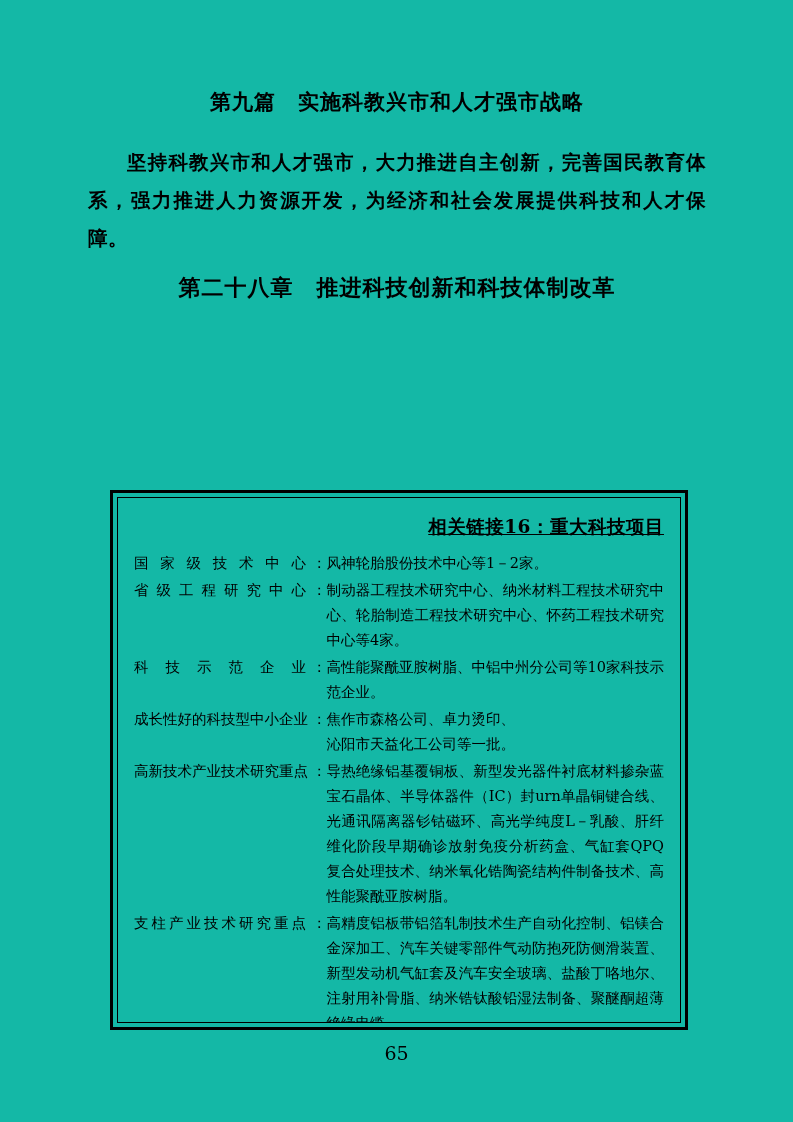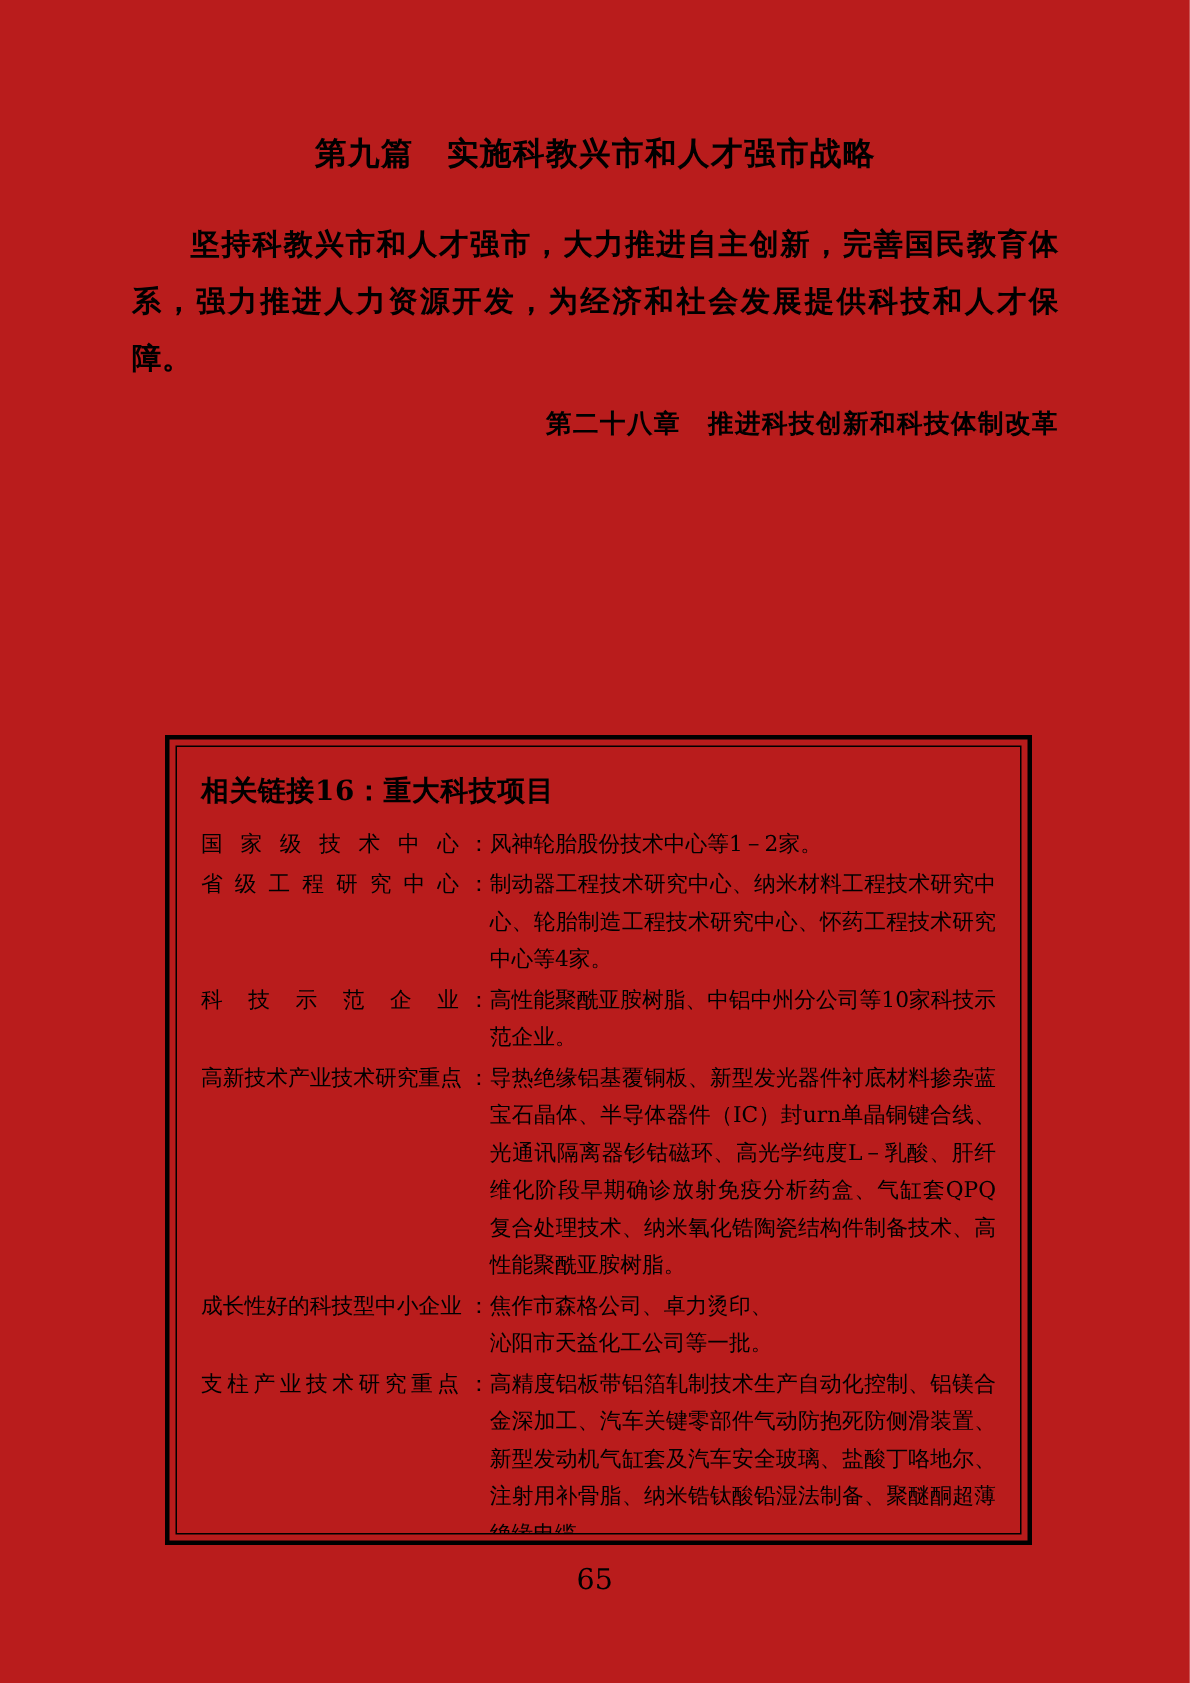--- a/index.html
+++ b/index.html
@@ -14,21 +14,21 @@
     color: #000000;
     position: relative;
     overflow: hidden;
   }
   .page {
     position: absolute;
     left: 0;
     top: 0;
     width: 793px;
     height: 1122px;
-    background: #b91c1c;
+    background: #14b8a6;
   }
   .content {
     position: absolute;
     left: 88px;
     top: 86px;
     width: 618px;
   }
   .part-title {
     text-align: center;
     font-size: 21px;
@@ -40,22 +40,22 @@
   .body-para {
     font-size: 19.5px;
     line-height: 38px;
     text-indent: 2em;
     margin: 0 0 6px 0;
     text-align: justify;
     letter-spacing: 0.5px;
     font-weight: bold;
   }
   .chapter-title {
-    text-align: right;
-    font-size: 17px;
+    text-align: center;
+    font-size: 22px;
     font-weight: bold;
     letter-spacing: 1px;
     margin: 12px 0 6px 0;
     line-height: 1.6;
   }
   .box-outer {
     position: absolute;
     left: 110px;
     top: 490px;
     width: 578px;
@@ -68,25 +68,26 @@
     left: 4px;
     top: 4px;
     right: 4px;
     bottom: 4px;
     border: 1px solid #000;
     box-sizing: border-box;
     padding: 14px 16px 10px 16px;
     overflow: hidden;
   }
   .box-title {
-    text-align: left;
+    text-align: right;
     font-size: 18.5px;
     font-weight: bold;
     margin: 2px 0 12px 0;
     letter-spacing: 0.5px;
+    text-decoration: underline;
   }
   table.link-table {
     width: 100%;
     border-collapse: collapse;
     font-size: 14.5px;
     line-height: 25px;
   }
   table.link-table td {
     vertical-align: top;
     padding: 0 0 2px 0;
@@ -174,28 +175,28 @@
                   <span>示</span>
                   <span>范</span>
                   <span>企</span>
                   <span>业</span>
                 </span>
               </td>
               <td style="width: 10px;">：</td>
               <td class="value">高性能聚酰亚胺树脂、中铝中州分公司等10家科技示范企业。</td>
             </tr>
             <tr>
+              <td class="label"><span class="lbl-plain">成长性好的科技型中小企业</span></td>
+              <td style="width: 10px;">：</td>
+              <td class="value">焦作市森格公司、卓力烫印、<br>沁阳市天益化工公司等一批。</td>
+            </tr>
+            <tr>
               <td class="label"><span class="lbl-plain">高新技术产业技术研究重点</span></td>
               <td style="width: 10px;">：</td>
               <td class="value">导热绝缘铝基覆铜板、新型发光器件衬底材料掺杂蓝宝石晶体、半导体器件（IC）封urn单晶铜键合线、光通讯隔离器钐钴磁环、高光学纯度L－乳酸、肝纤维化阶段早期确诊放射免疫分析药盒、气缸套QPQ复合处理技术、纳米氧化锆陶瓷结构件制备技术、高性能聚酰亚胺树脂。</td>
-            </tr>
-            <tr>
-              <td class="label"><span class="lbl-plain">成长性好的科技型中小企业</span></td>
-              <td style="width: 10px;">：</td>
-              <td class="value">焦作市森格公司、卓力烫印、<br>沁阳市天益化工公司等一批。</td>
             </tr>
             <tr>
               <td class="label">
                 <span class="lbl-spread">
                   <span>支</span>
                   <span>柱</span>
                   <span>产</span>
                   <span>业</span>
                   <span>技</span>
                   <span>术</span>

